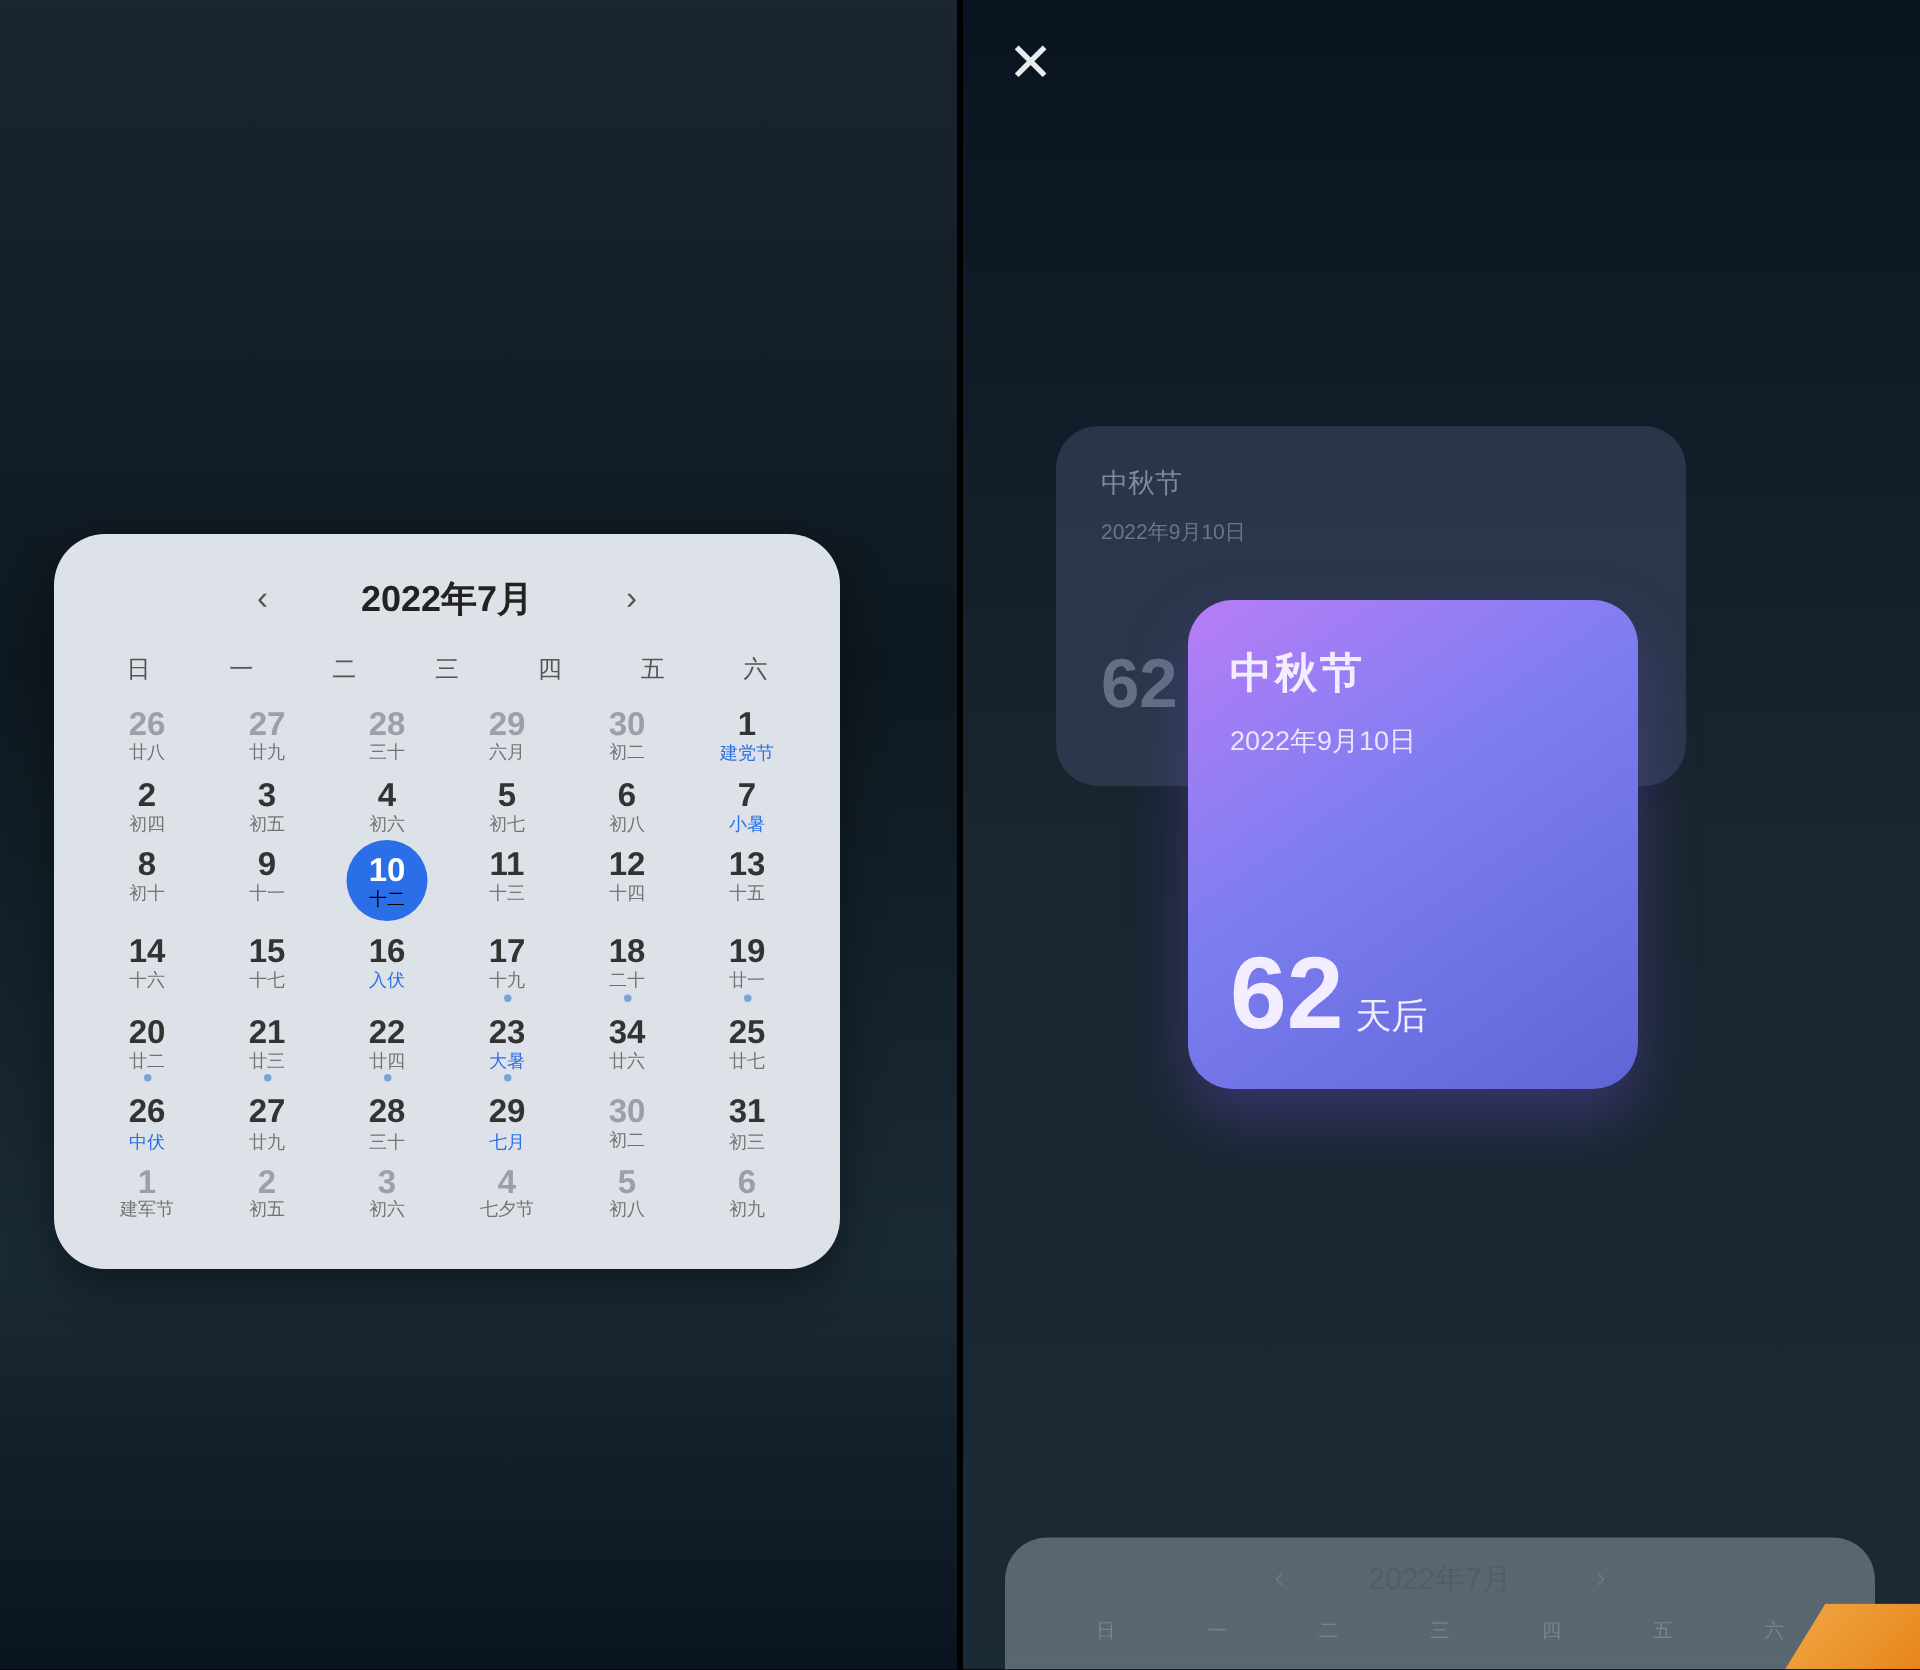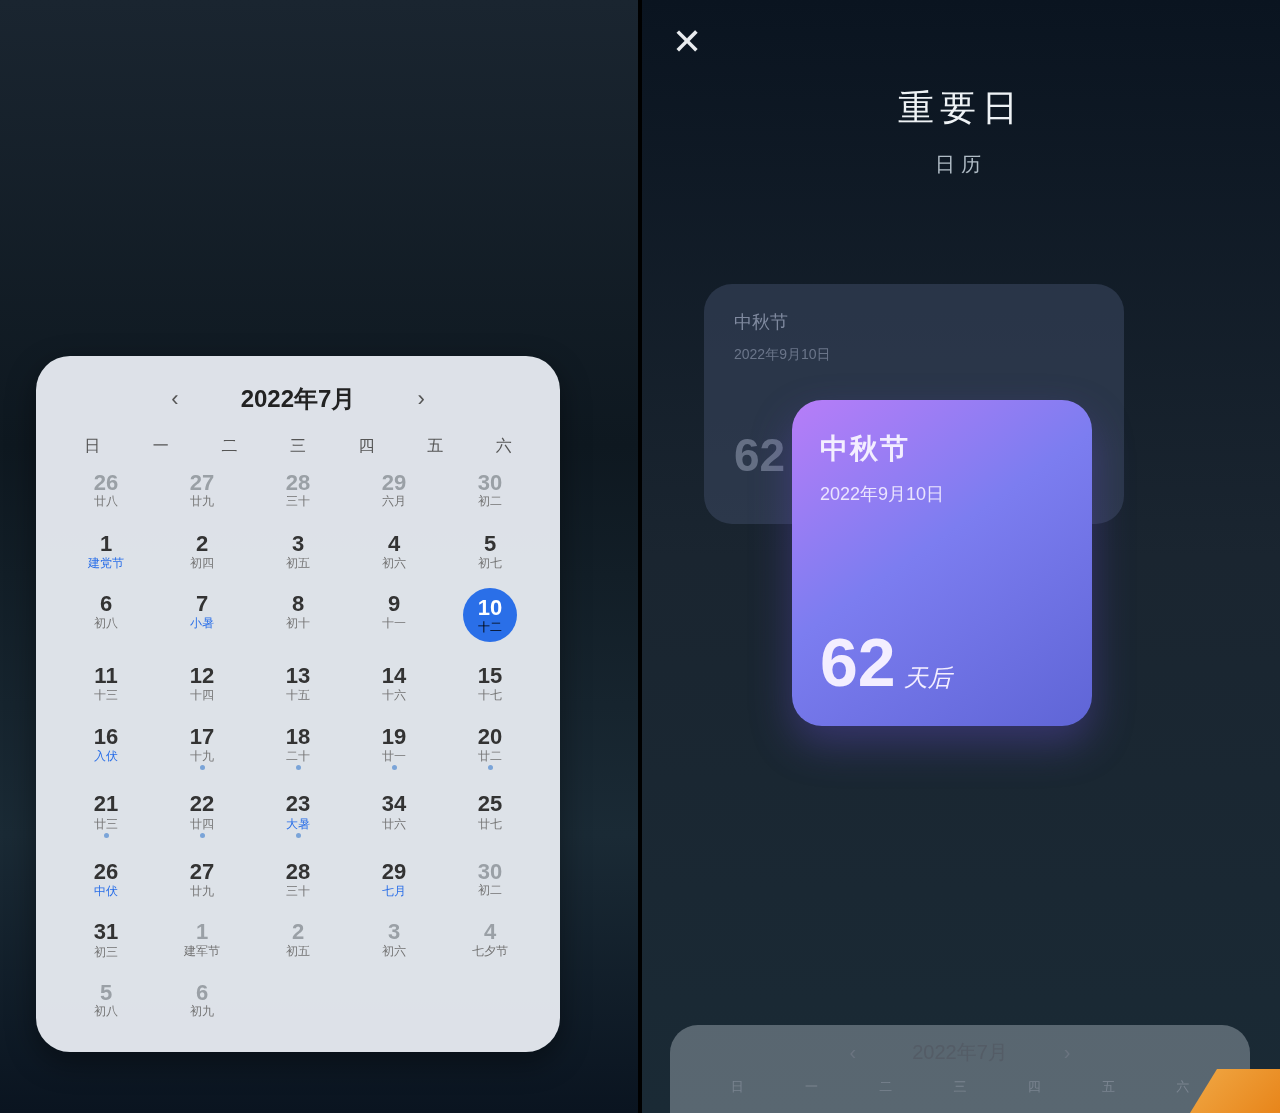--- a/index.html
+++ b/index.html
@@ -93,22 +93,21 @@
     .cal-weekdays {
       display: grid;
       grid-template-columns: repeat(7, 1fr);
       text-align: center;
       font-size: 16px;
       color: #555;
       padding: 6px 0 10px;
     }
     .cal-grid {
       display: grid;
-      grid-template-columns: repeat(5, 1fr);
-      row-gap: 14px;
+      grid-template-columns: repeat(6, 1fr);
     }
     .cal-cell {
       text-align: center;
       padding: 4px 0;
       cursor: pointer;
       position: relative;
     }
     .cal-day {
       font-size: 22px;
       font-weight: 600;
@@ -209,21 +208,21 @@
     .card-front .t2 { font-size: 18px; margin-top: 14px; opacity: .92; }
     .card-front .count-row {
       position: absolute;
       left: 28px;
       bottom: 30px;
       display: flex;
       align-items: baseline;
       gap: 8px;
     }
     .card-front .bignum { font-size: 68px; font-weight: 700; line-height: 1; }
-    .card-front .suffix { font-size: 24px; font-style: italic; }
+    .card-front .suffix { font-size: 24px; }
 
     .small-cal-preview {
       position: absolute;
       left: 28px;
       bottom: -12px;
       width: 580px;
       height: 100px;
       background: rgba(210,218,226,0.35);
       border-radius: 28px 28px 0 0;
       padding: 14px 30px 0;
@@ -458,24 +457,20 @@
       </div>
   </div>
 
 </div>
 
 <div class="panel panel-right">
   <div class="close-btn">
     <span>✕</span>
   </div>
 
-  <div class="right-header">
-    <div class="right-title">重要日</div>
-    <div class="right-subtitle">日历</div>
-  </div>
 
   <div class="card-back">
     <div class="t1">中秋节</div>
     <div class="t2">2022年9月10日</div>
     <div class="bignum">62</div>
   </div>
 
   <div class="card-front">
     <div class="t1">中秋节</div>
     <div class="t2">2022年9月10日</div>

